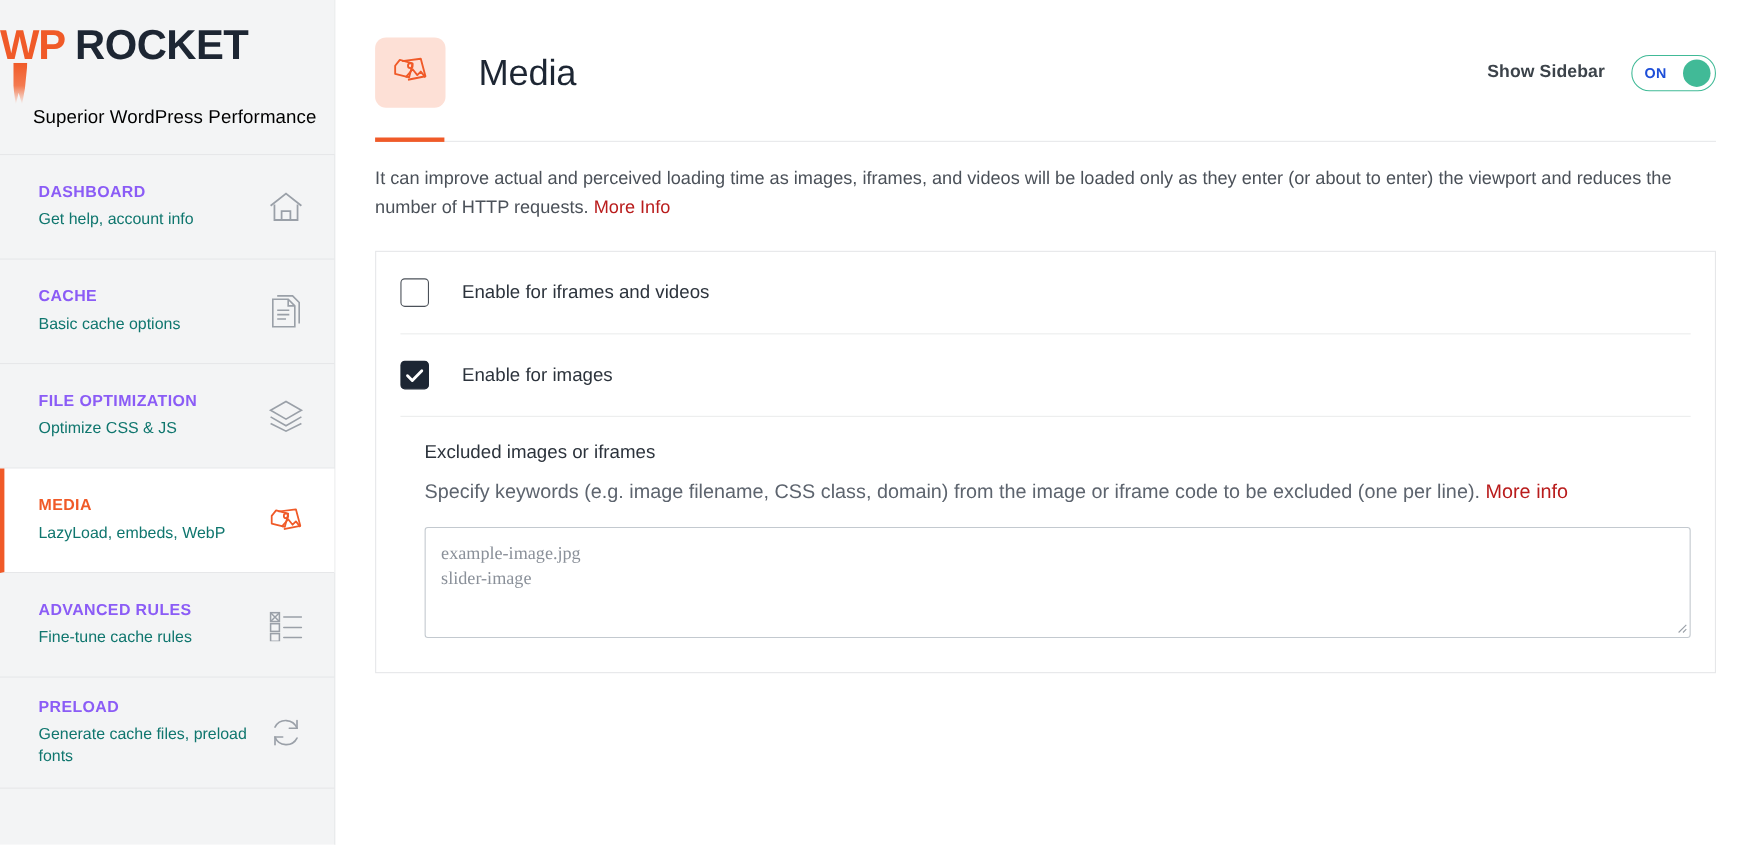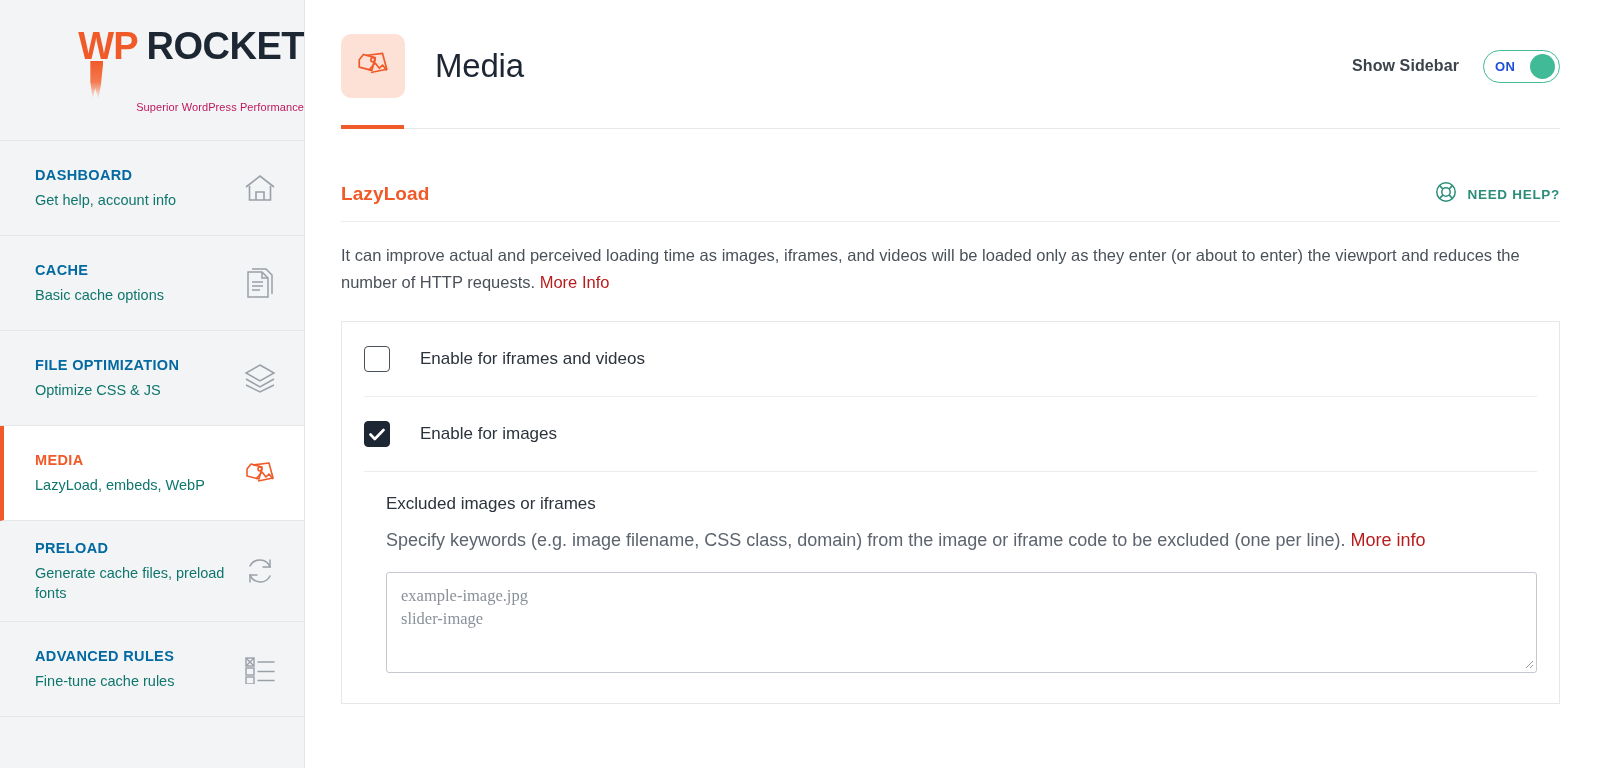--- a/index.html
+++ b/index.html
@@ -13,21 +13,21 @@
 
   
   .sidebar {
     width: 305px; min-width: 305px; height: 768px;
     background: #f3f4f5;
     border-right: 1px solid #e3e4e6;
     position: relative;
   }
   .logo-wrap {
     height: 140px;
-    display: flex; align-items: flex-end; justify-content: center;
+    display: flex; align-items: flex-start; justify-content: center;
     flex-direction: column;
     background: #f3f4f5;
     gap: 29px;
   }
   .logo-row { display: flex; align-items: flex-start; position: relative; }
   .logo-wp {
     font-size: 38px; font-weight: 700; letter-spacing: -1px;
     color: #f05a28; line-height: 1; position: relative;
   }
   .logo-rocket {
@@ -35,35 +35,35 @@
     color: #1d2633; line-height: 1; margin-left: 9px;
   }
   .flame {
     position: absolute; left: 12px; top: 34px;
     width: 13px; height: 38px;
     background: linear-gradient(to bottom, #f05a28 0%, #f47a50 55%, rgba(244,122,80,0) 100%);
     clip-path: polygon(0% 0%, 100% 0%, 82% 62%, 62% 100%, 38% 72%, 18% 100%, 0% 55%);
   }
   .logo-tag {
     margin-top: 7px; margin-left: 30px;
-    font-size: 11px; color: #be185d; letter-spacing: 0.1px;
+    font-size: 17px; color: #000000; letter-spacing: 0.1px;
   }
 
   .nav { border-top: 1px solid #e6e7e9; }
   .nav-item {
     display: flex; align-items: center; justify-content: space-between;
     padding: 18px 24px 18px 35px;
     border-bottom: 1px solid #e6e7e9;
     min-height: 95px;
     position: relative;
     cursor: pointer;
   }
   .nav-item .txt { flex: 1; }
   .nav-title {
-    font-size: 14.5px; font-weight: 700; color: #0369a1;
+    font-size: 14.5px; font-weight: 700; color: #8b5cf6;
     letter-spacing: 0.35px; text-transform: uppercase;
     line-height: 1.35;
   }
   .nav-sub {
     font-size: 14.5px; color: #0f766e; margin-top: 4px; line-height: 1.4;
   }
   .nav-item.active {
     background: #ffffff;
     border-left: 4px solid #f05a28;
     padding-left: 31px;
@@ -239,45 +239,45 @@
             <path d="M4 11 L8 6 L19 9 L16 21 L4 18 Z"></path>
             <path d="M10 7 L26 5 L30 20 L15 23"></path>
             <circle cx="17" cy="11" r="2"></circle>
             <path d="M13 21 L19 14 L23 19 L26 16 L30 21"></path>
           </svg>
         </span>
       </div>
 
       <div class="nav-item">
         <div class="txt">
-          <div class="nav-title">PRELOAD</div>
-          <div class="nav-sub">Generate cache files, preload fonts</div>
-        </div>
-        <span class="nav-ico">
-          <svg width="34" height="32" viewBox="0 0 34 32" fill="none" stroke="#9aa0a8" stroke-width="1.5" stroke-linecap="round">
-            <path d="M27 12 A11 11 0 0 0 7 11"></path>
-            <path d="M7 20 A11 11 0 0 0 27 21"></path>
-            <path d="M27 5 L27 12 L20 12"></path>
-            <path d="M7 27 L7 20 L14 20"></path>
-          </svg>
-        </span>
-      </div>
-
-      <div class="nav-item">
-        <div class="txt">
           <div class="nav-title">ADVANCED RULES</div>
           <div class="nav-sub">Fine-tune cache rules</div>
         </div>
         <span class="nav-ico">
           <svg width="34" height="30" viewBox="0 0 34 30" fill="none" stroke="#9aa0a8" stroke-width="1.4">
             <rect x="3" y="4" width="8" height="8"></rect>
             <path d="M3 4 L11 12 M11 4 L3 12"></path>
             <rect x="3" y="14" width="8" height="7"></rect>
             <rect x="3" y="23" width="8" height="7"></rect>
             <path d="M15 8 H31 M15 17.5 H31 M15 26.5 H31" stroke-linecap="round"></path>
+          </svg>
+        </span>
+      </div>
+
+      <div class="nav-item">
+        <div class="txt">
+          <div class="nav-title">PRELOAD</div>
+          <div class="nav-sub">Generate cache files, preload fonts</div>
+        </div>
+        <span class="nav-ico">
+          <svg width="34" height="32" viewBox="0 0 34 32" fill="none" stroke="#9aa0a8" stroke-width="1.5" stroke-linecap="round">
+            <path d="M27 12 A11 11 0 0 0 7 11"></path>
+            <path d="M7 20 A11 11 0 0 0 27 21"></path>
+            <path d="M27 5 L27 12 L20 12"></path>
+            <path d="M7 27 L7 20 L14 20"></path>
           </svg>
         </span>
       </div>
 
     </nav>
   </aside>
 
   <main class="main">
 
     <div class="page-head">
@@ -301,33 +301,20 @@
         </div>
       </div>
     </div>
 
     <div class="tabbar">
       <div class="tab-underline"></div>
     </div>
 
     <div class="section">
 
-      <div class="sec-head">
-        <h2 class="sec-title">LazyLoad</h2>
-        <div class="need-help">
-          <span>
-            <svg width="22" height="22" viewBox="0 0 22 22" fill="none" stroke="#2c8d78" stroke-width="1.5">
-              <circle cx="11" cy="11" r="9.2"></circle>
-              <circle cx="11" cy="11" r="4.2"></circle>
-              <path d="M4.6 4.6 L8.1 8.1 M17.4 4.6 L13.9 8.1 M4.6 17.4 L8.1 13.9 M17.4 17.4 L13.9 13.9"></path>
-            </svg>
-          </span>
-          <span class="nh-txt">NEED HELP?</span>
-        </div>
-      </div>
 
       <p class="sec-desc">
         <span>It can improve actual and perceived loading time as images, iframes, and videos will be loaded only as they enter (or about to enter) the viewport and reduces the number of HTTP requests.</span>
         <a class="lnk">More Info</a>
       </p>
 
       <div class="card">
 
         <div class="opt-row">
           <span class="cbx unchecked"></span>

